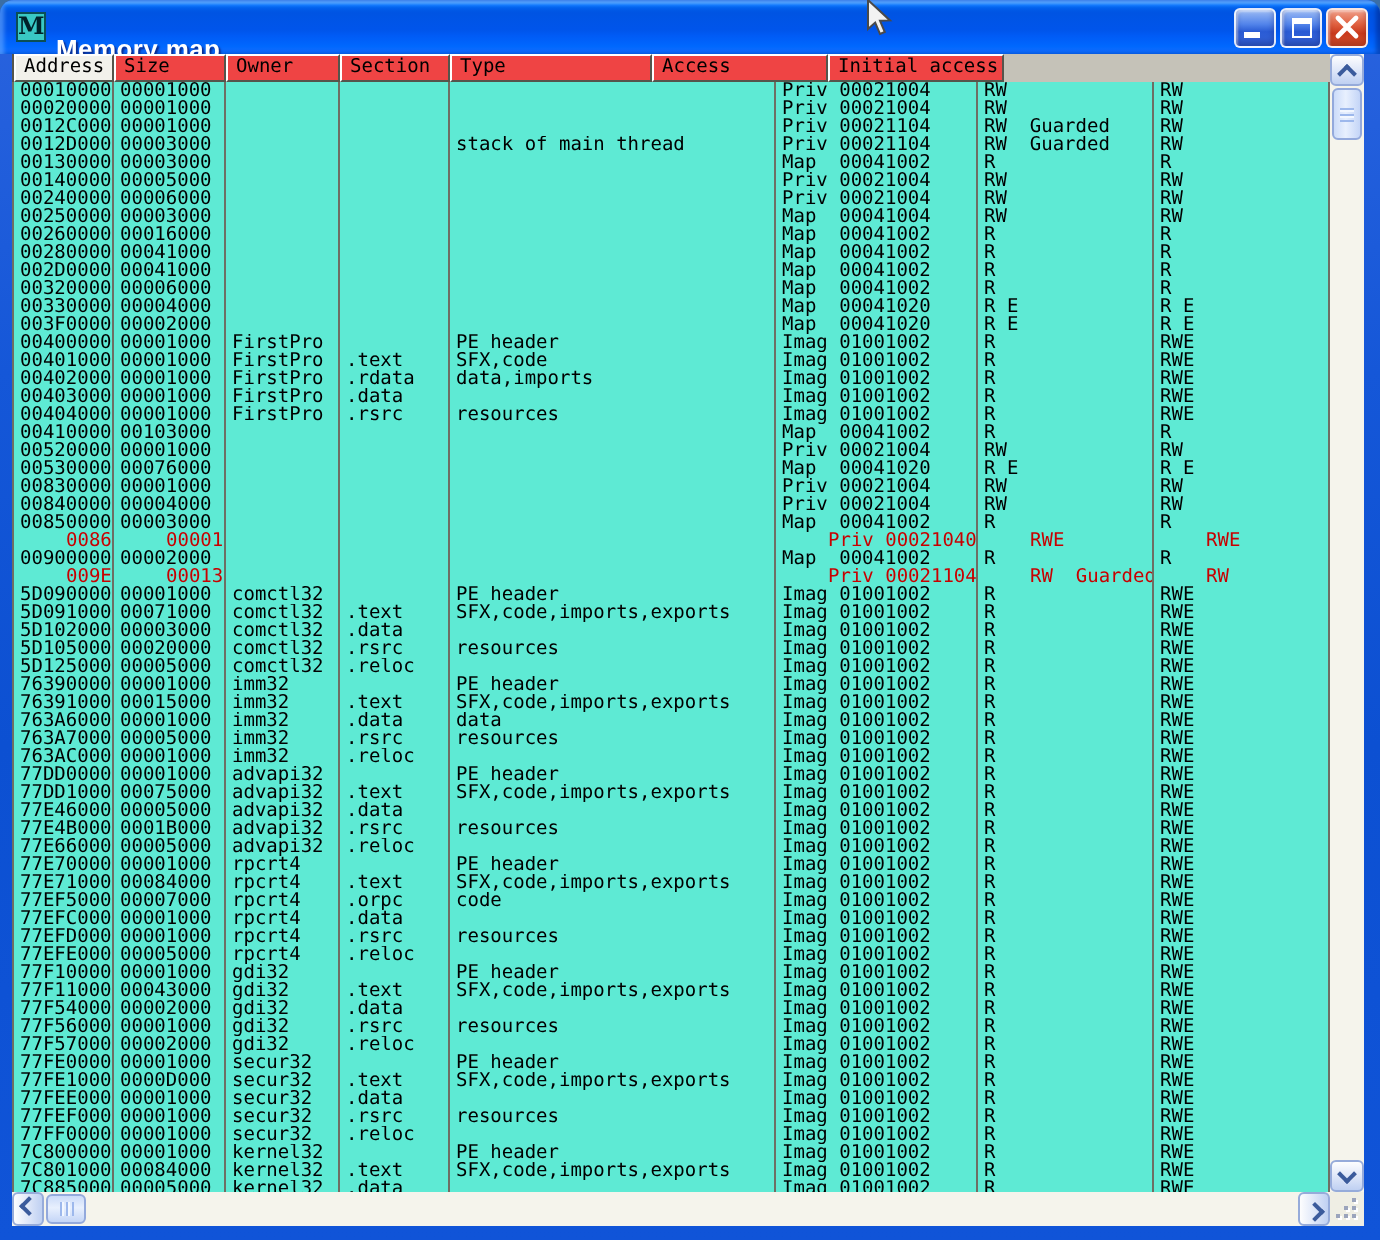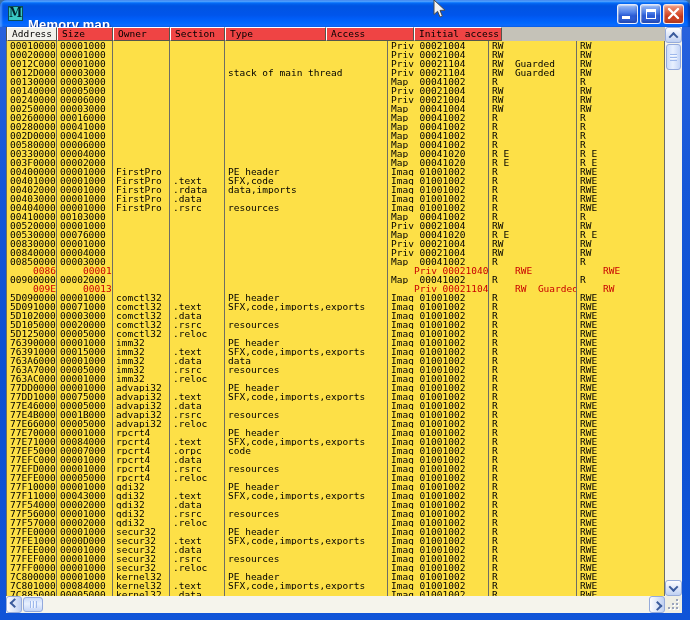--- a/index.html
+++ b/index.html
@@ -58,21 +58,21 @@
   .hcell {
     height:14px; line-height:11px; font-size:9.5px; color:#000; padding-left:4px;
     white-space:pre; overflow:hidden; background:#ef4444;
     border-top:1px solid #FFFFFF; border-left:1px solid #FFFFFF;
     border-right:1px solid #55554C; border-bottom:1px solid #55554C;
   }
   .hcell.sorted { background:#F2F1EB; }
 
   
   .table-body {
-    grid-column:1; grid-row:2; overflow:hidden; background:#fde047;
+    grid-column:1; grid-row:2; overflow:hidden; background:#5eead4;
     border-left:1px solid #6E6E64;
   }
   .row { display:flex; height:9px; }
   .cell {
     height:9px; line-height:9px; font-size:9.5px; color:#000;
     padding-left:3px; white-space:pre; overflow:hidden;
     border-right:1px solid #6E6E64; flex:none;
   }
   .row.red .cell { color:#C80000;padding-left:26px; }
   .c0{width:50px}.c1{width:56px}.c2{width:57px}.c3{width:55px}
@@ -254,21 +254,21 @@
           <span class="cell c0">002D0000</span>
           <span class="cell c1">00041000</span>
           <span class="cell c2"></span>
           <span class="cell c3"></span>
           <span class="cell c4"></span>
           <span class="cell c5">Map  00041002</span>
           <span class="cell c6">R</span>
           <span class="cell c7">R</span>
         </div>
         <div class="row">
-          <span class="cell c0">00580000</span>
+          <span class="cell c0">00320000</span>
           <span class="cell c1">00006000</span>
           <span class="cell c2"></span>
           <span class="cell c3"></span>
           <span class="cell c4"></span>
           <span class="cell c5">Map  00041002</span>
           <span class="cell c6">R</span>
           <span class="cell c7">R</span>
         </div>
         <div class="row">
           <span class="cell c0">00330000</span>

